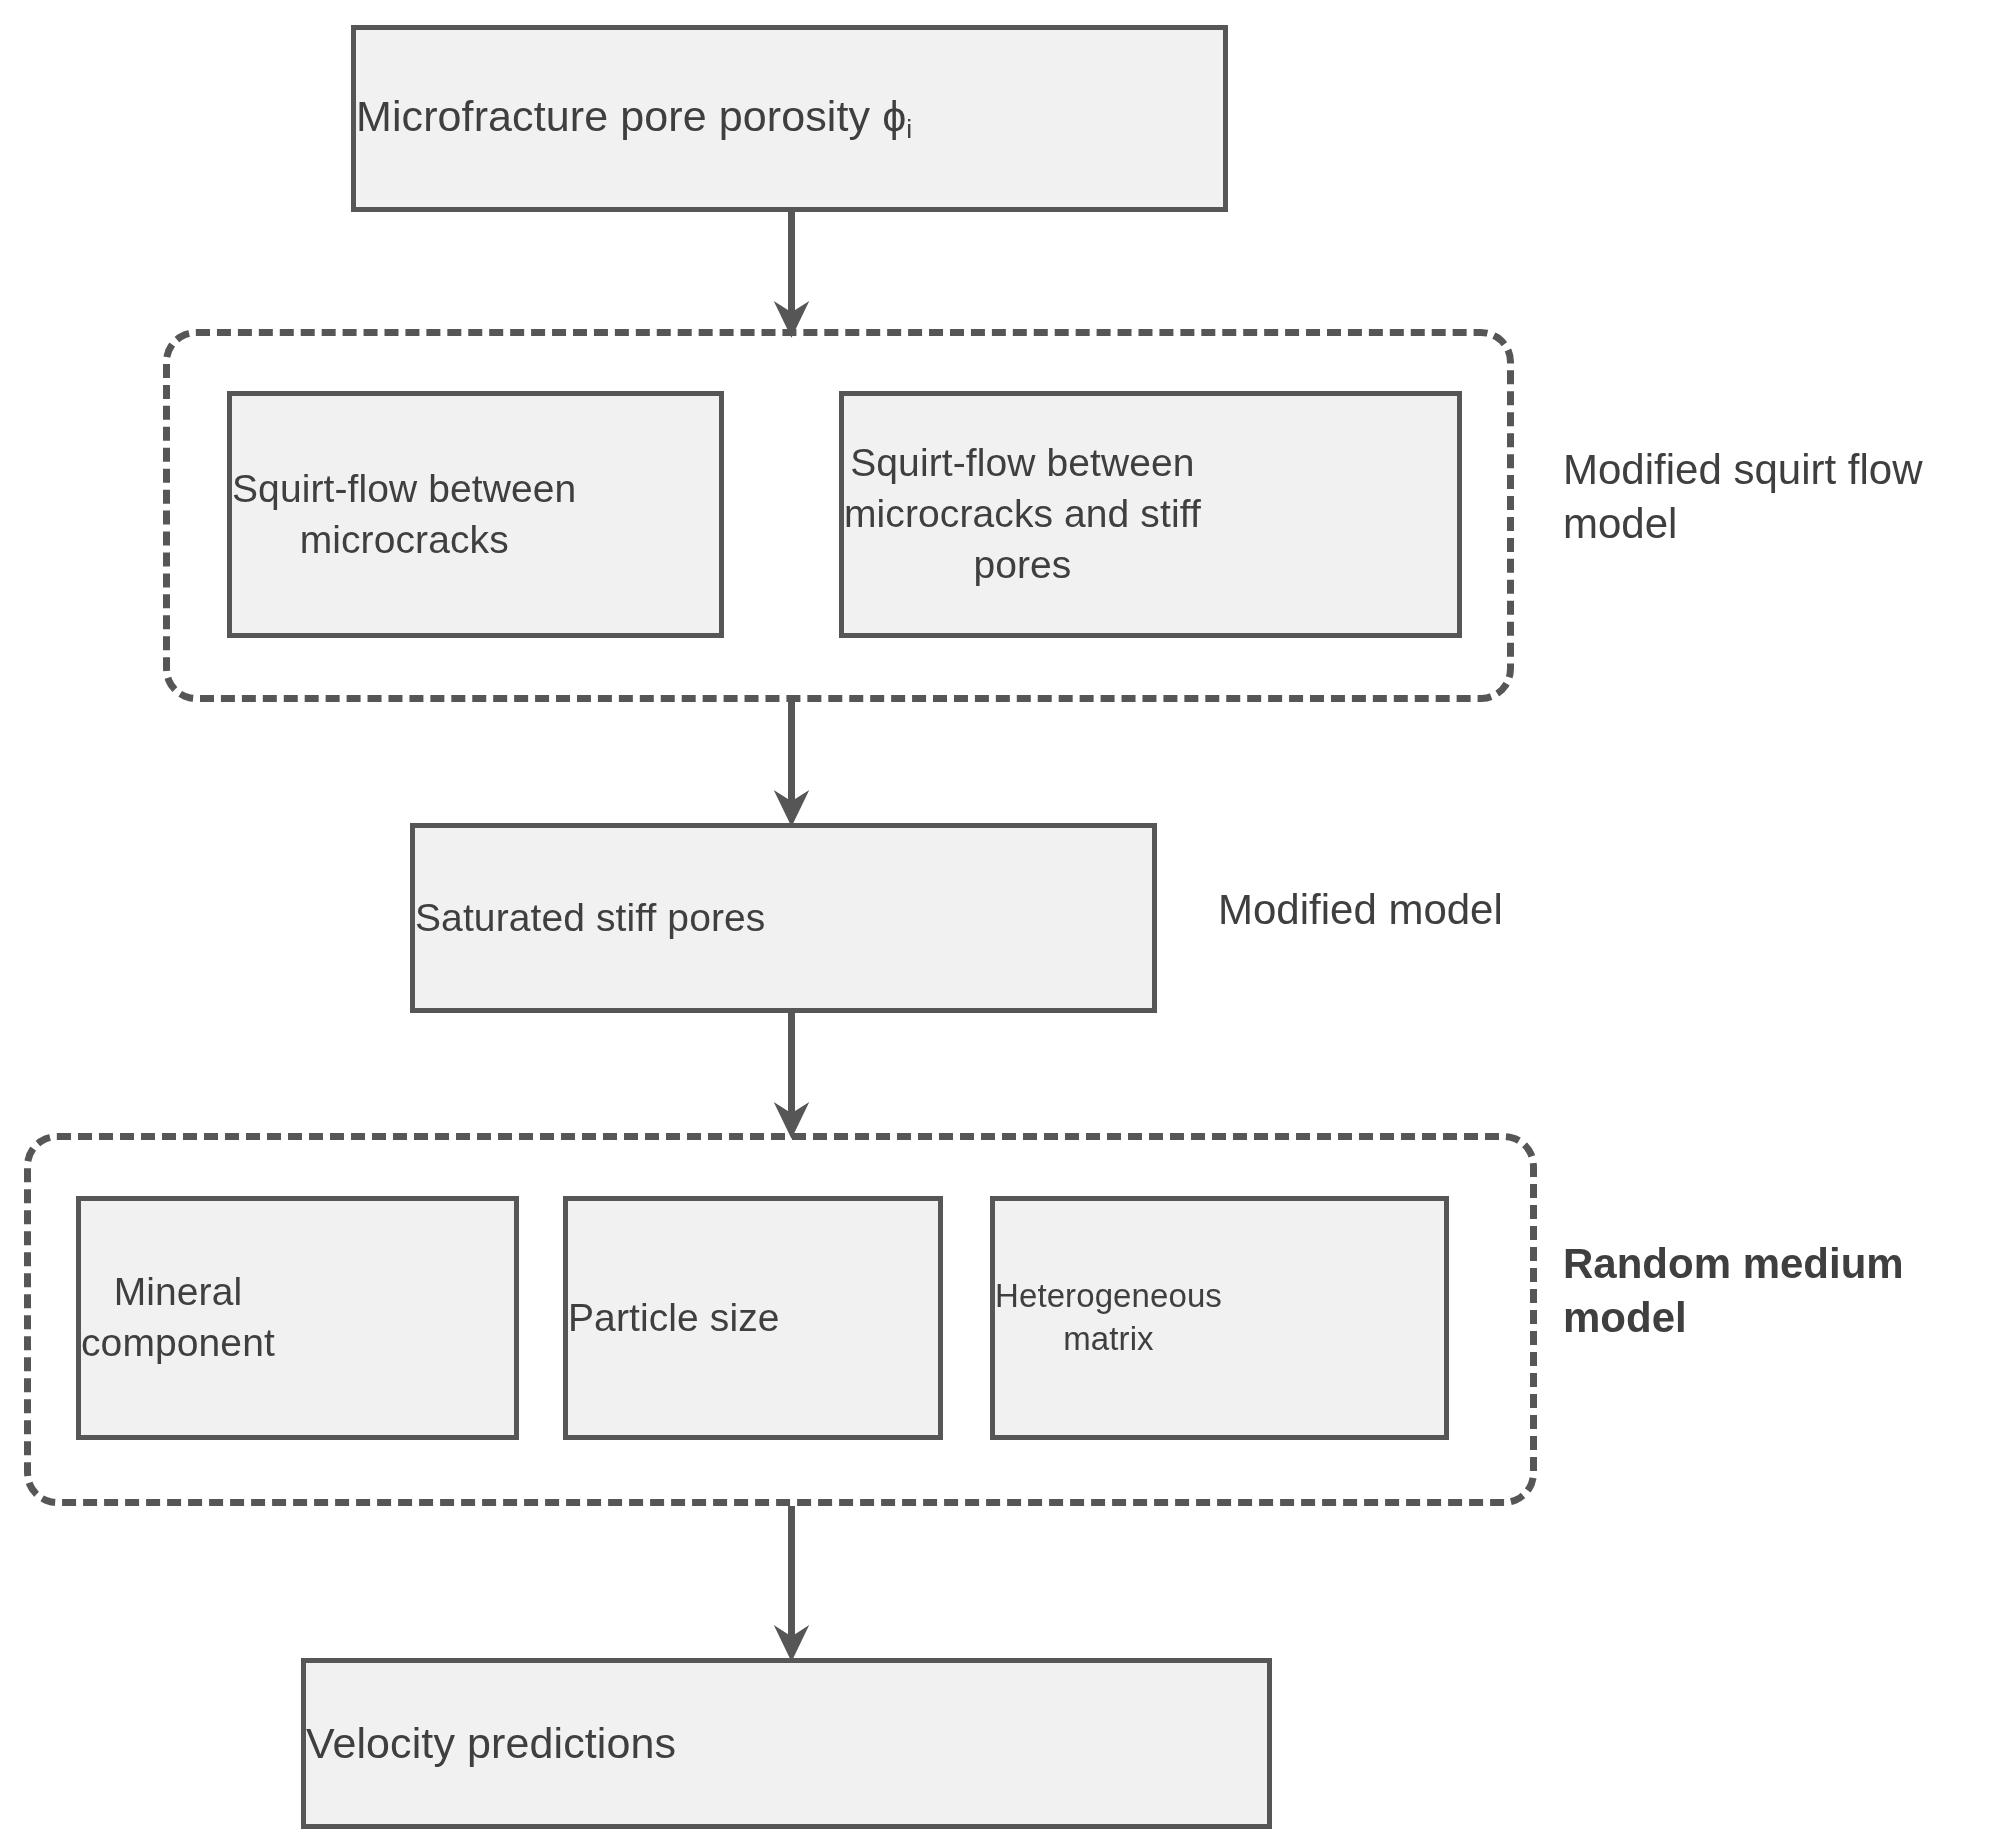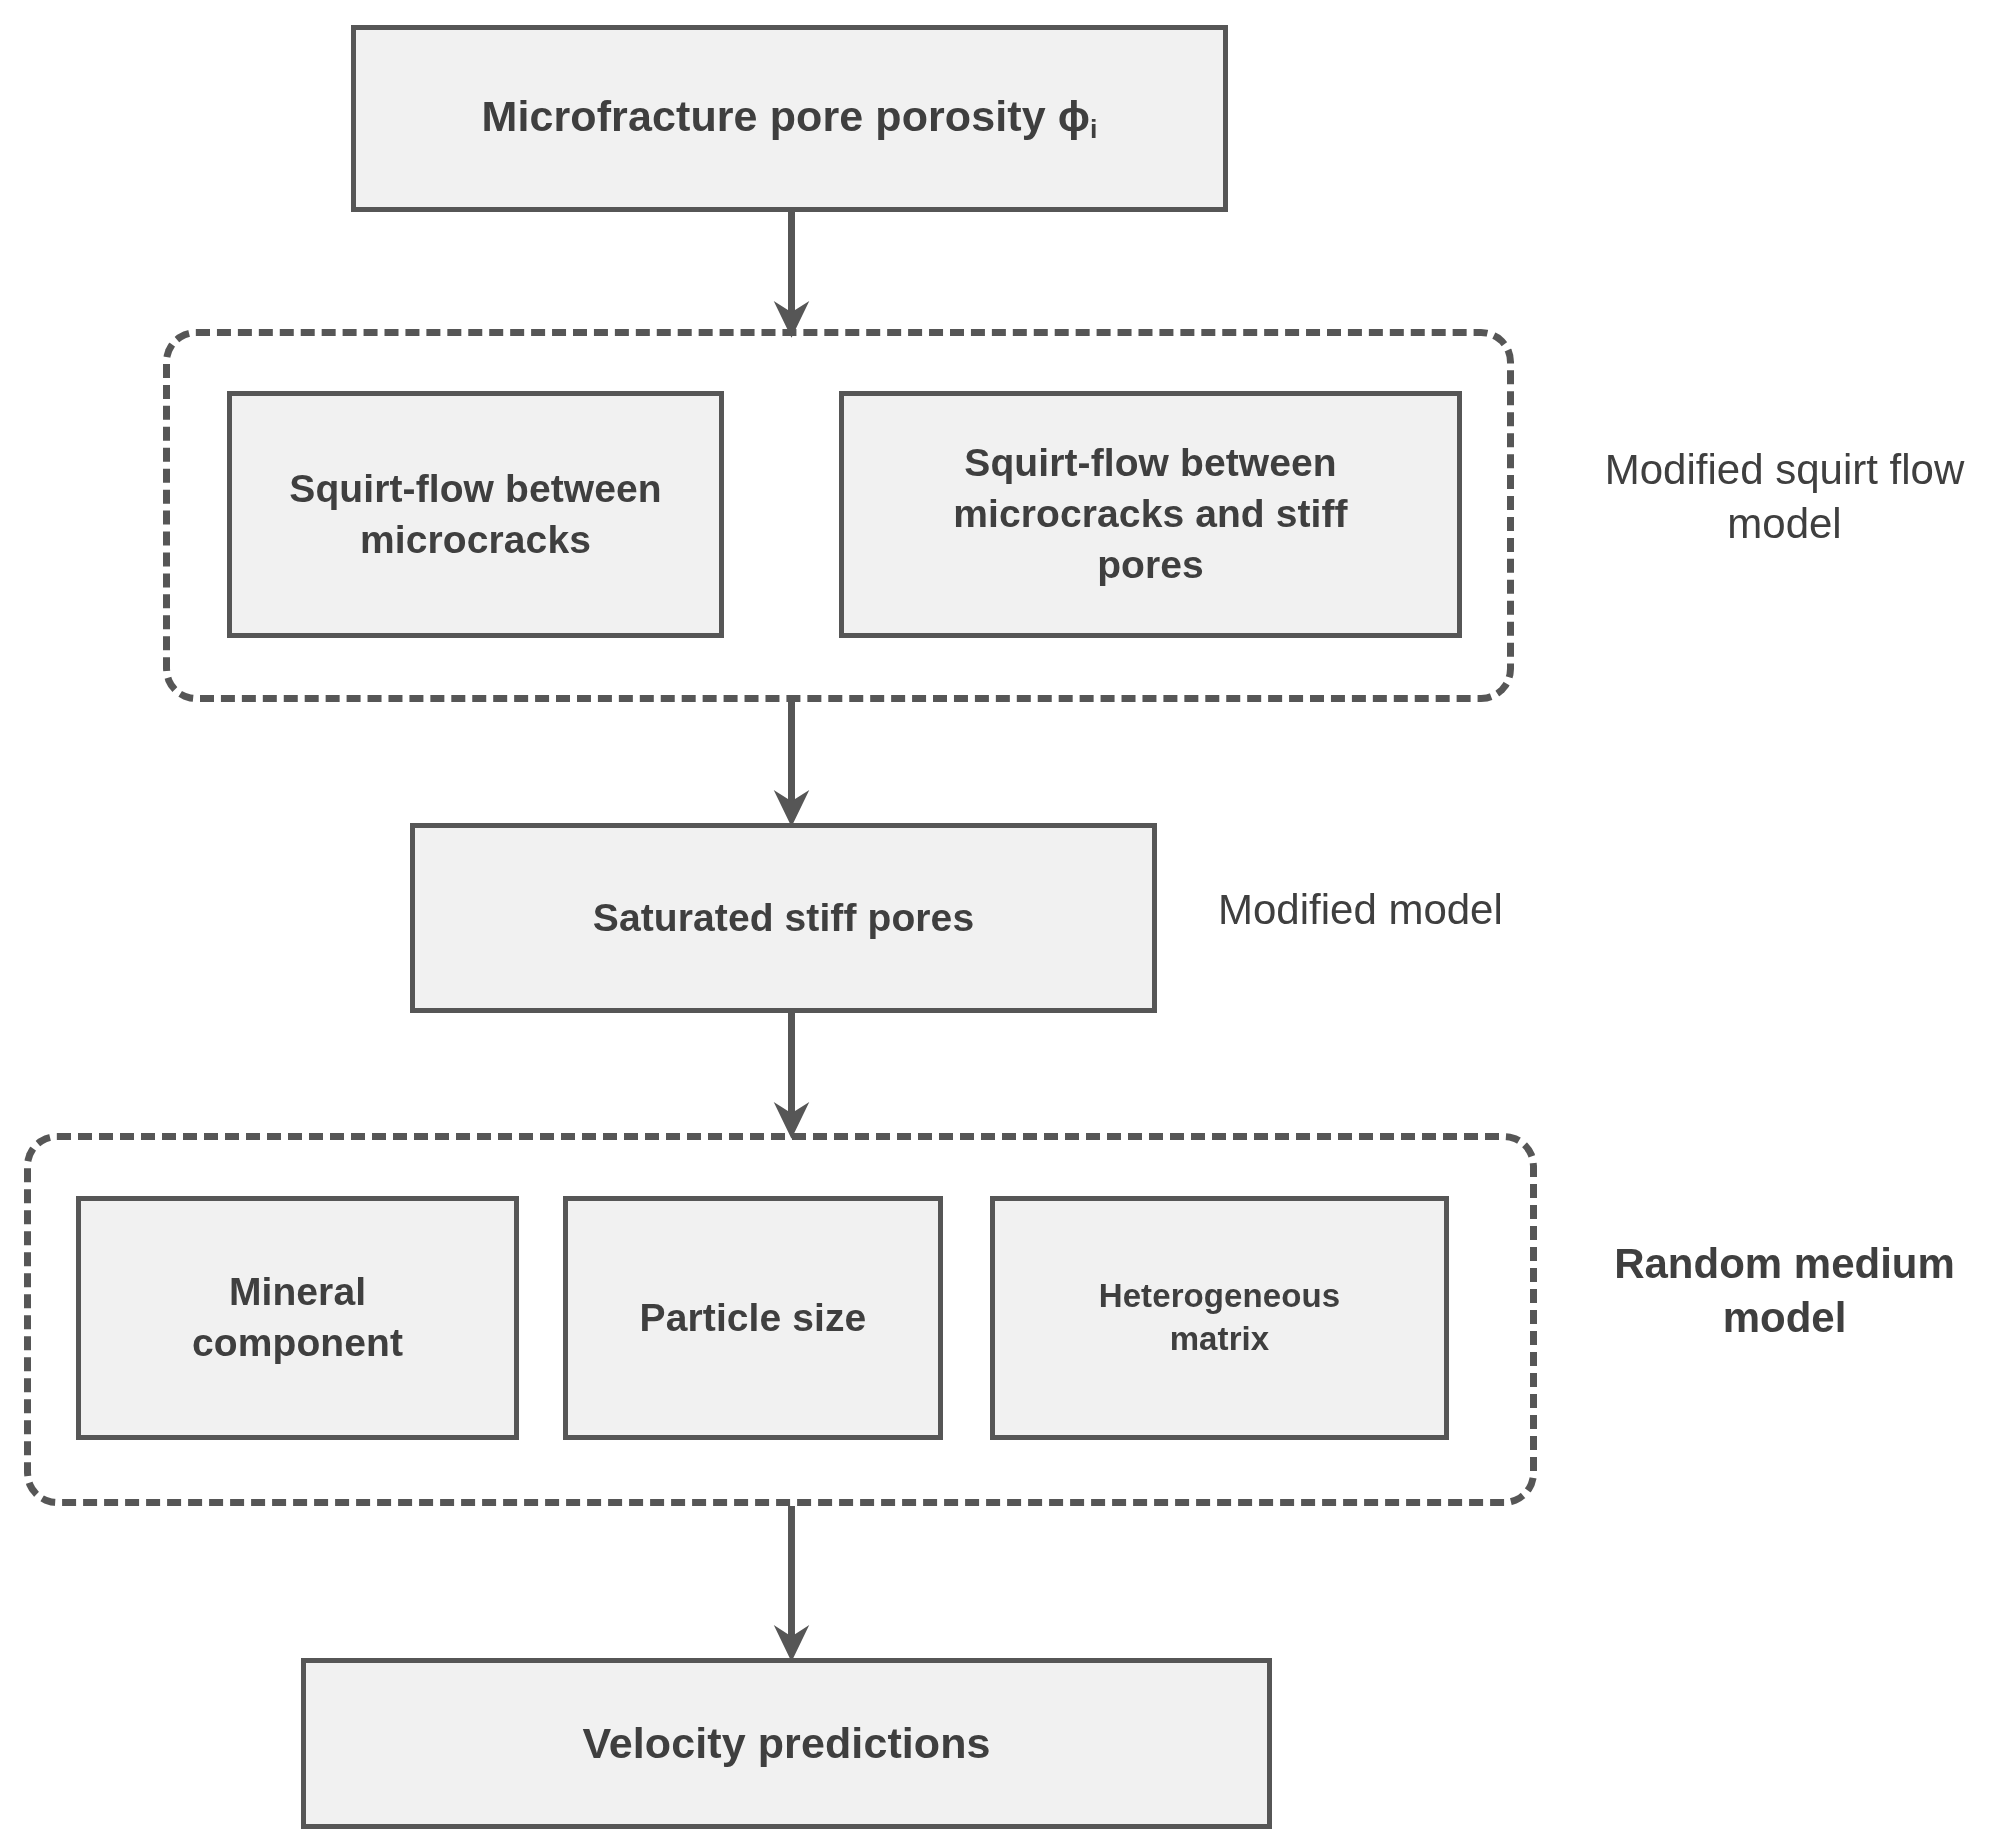--- a/index.html
+++ b/index.html
@@ -19,43 +19,40 @@
   }
 
   
   .node {
     position: absolute;
     box-sizing: border-box;
     background: #f1f1f1;
     border: 5.7px solid #565656;
     display: flex;
     align-items: center;
-    justify-content: center;
     text-align: center;
     color: #3f3f3f;
     line-height: 1.30;
     letter-spacing: 0.1px;
     white-space: pre-line;
-    font-weight: bold;
   }
 
   
   .group {
     position: absolute;
     box-sizing: border-box;
     border: 7px dashed #565656;
     border-radius: 33px;
     background: transparent;
   }
 
   
   .caption {
     position: absolute;
     color: #3f3f3f;
-    text-align: center;
     line-height: 1.28;
     white-space: pre-line;
   }
 
   
   .connector {
     position: absolute;
     overflow: visible;
   }
 

